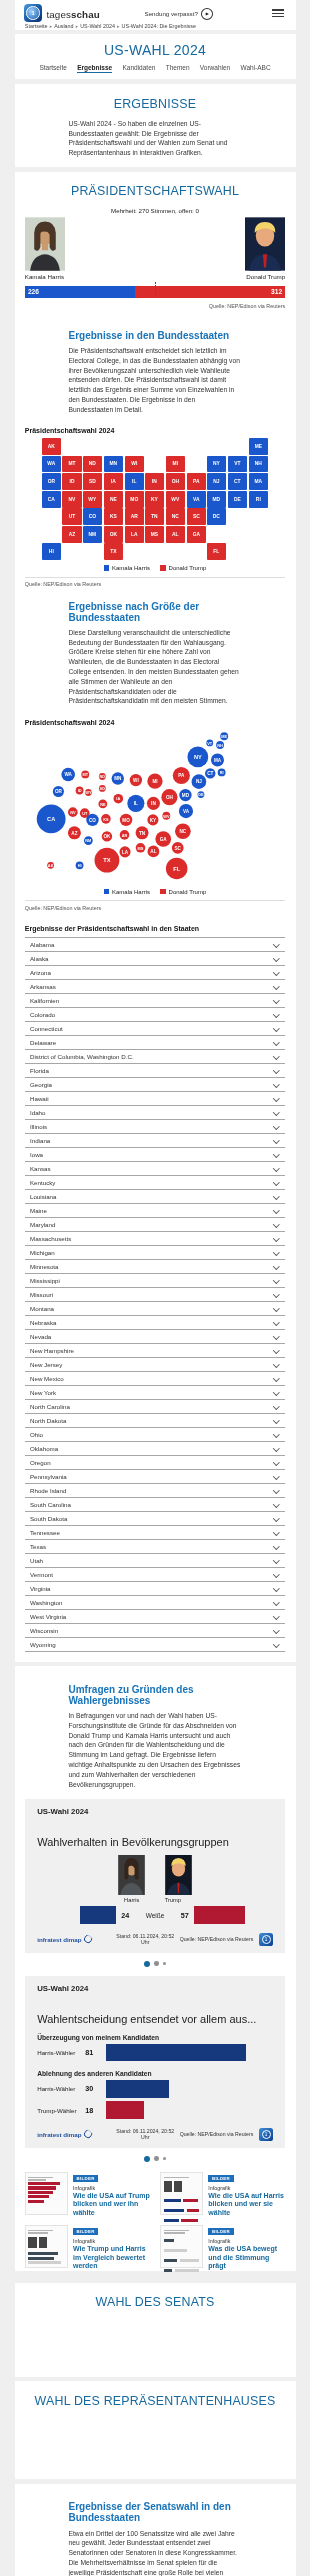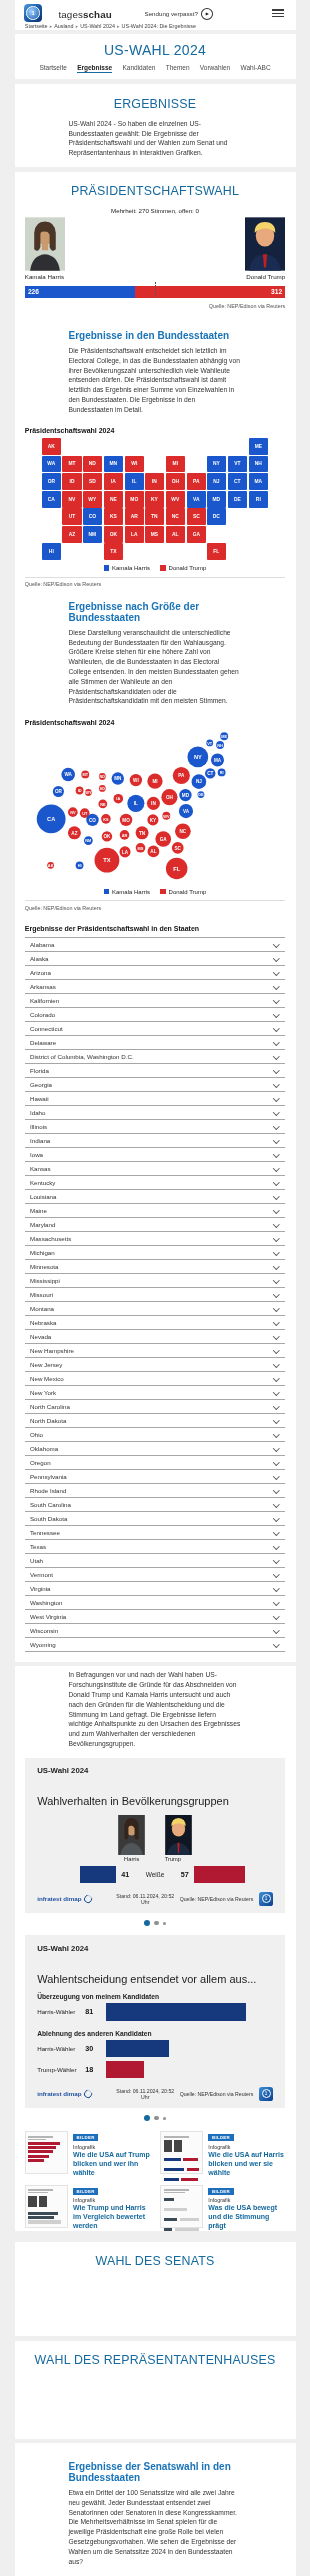--- a/index.html
+++ b/index.html
@@ -2,21 +2,21 @@
 <html style="font-size:8.3px"><head>
 <meta charset="utf-8">
 <style>
   html,body{margin:0;padding:0;background:#dedede;}
   .page{width:310px;margin:0 auto;background:#efefef;font-family:"Liberation Sans",sans-serif;color:#333;padding-bottom:0;}
   .card{margin:0 14.5px 4.7px;background:#fff;position:relative;}
   
   .hdr{height:29.5px;}
   .logo{position:absolute;left:9.8px;top:4.1px;width:17.6px;height:17.6px;border-radius:4.1px;background:linear-gradient(135deg,#4e9be0 0%,#1b5fae 45%,#0a2f6e 100%);display:flex;align-items:center;justify-content:center;}
   .logo .globe{width:11.4px;height:11.4px;border-radius:50%;border:1px solid #fff;background:radial-gradient(circle at 35% 35%,#9fd1ff,#1b5fae);display:flex;align-items:center;justify-content:center;color:#fff;font-size:5.7px;font-weight:bold;}
-  .brand{position:absolute;left:44px;top:8.8px;font-size:9.8px;color:#2b2b2b;letter-spacing:0.1px;}
+  .brand{position:absolute;left:32px;top:8.8px;font-size:9.8px;color:#2b2b2b;letter-spacing:0.1px;}
   .brand b{font-weight:700;}
   .sendung{position:absolute;left:130px;top:7.8px;font-size:6.2px;color:#333;display:flex;align-items:center;gap:3.1px;}
   .play{width:9.8px;height:9.8px;border:0.8px solid #333;border-radius:50%;display:inline-flex;align-items:center;justify-content:center;font-size:4.1px;color:#111;padding-left:0.5px;}
   .burger{position:absolute;right:11.4px;top:7.8px;width:12.4px;cursor:pointer;}
   .burger i{display:block;height:1.6px;background:#3a3a3a;margin:1.6px 0;}
   .crumbs{position:absolute;left:10.3px;top:23px;font-size:5.4px;color:#444;white-space:nowrap;}
   .crumbs .sep{color:#888;margin:0 2.1px;font-size:4.7px;}
   
   .banner{padding:5.2px 0 6.2px;text-align:center;}
   .banner h1{margin:3.1px 0 5.2px;font-size:14px;font-weight:400;color:#15699e;letter-spacing:0.3px;}
@@ -654,20 +654,21 @@
           <span class="chev"></span>
         </div>
         <div class="acc-row">
           <span>Wyoming</span>
           <span class="chev"></span>
         </div>
       </div>
   </div>
 
   <div class="card" style="padding-top:4.1px;">
+    <h3 class="article-h">Umfragen zu Gründen des Wahlergebnisses</h3>
     <p class="article-p">In Befragungen vor und nach der Wahl haben US-Forschungsinstitute die Gründe für das Abschneiden von Donald Trump und Kamala Harris untersucht und auch nach den Gründen für die Wahlentscheidung und die Stimmung im Land gefragt. Die Ergebnisse liefern wichtige Anhaltspunkte zu den Ursachen des Ergebnisses und zum Wahlverhalten der verschiedenen Bevölkerungsgruppen.</p>
 
     <div class="info-box">
       <div class="info-kicker">US-Wahl 2024</div>
       <div class="info-title">Wahlverhalten in Bevölkerungsgruppen</div>
       <div class="info-photos">
         <div>
           <div class="iph"><svg width="27" height="40" viewBox="0 0 52 78">
                 <rect width="52" height="78" fill="#3a3a3a"></rect>
                 <ellipse cx="26" cy="26" rx="12" ry="14" fill="#c99a6d"></ellipse>
@@ -685,21 +686,21 @@
                 <path d="M24 54 L28 54 L27 74 L25 74 Z" fill="#c41e1e"></path>
               </svg></div>
           <div class="iph-cap">Trump</div>
         </div>
       </div>
       <div id="bf-rows">
           <div class="bf-row">
             <div class="bf-side l">
               <div class="bf-bar" style="width: 36px; background: rgb(22, 56, 124);"></div>
             </div>
-            <div class="bf-num">41</div>
+            <div class="bf-num">24</div>
             <div class="bf-label">Weiße</div>
             <div class="bf-num">57</div>
             <div class="bf-side">
               <div class="bf-bar" style="width: 51px; background: rgb(176, 25, 49);"></div>
             </div>
           </div>
         </div>
       <div class="info-footer">
         <span class="if-brand">
             <span>infratest dimap</span>

